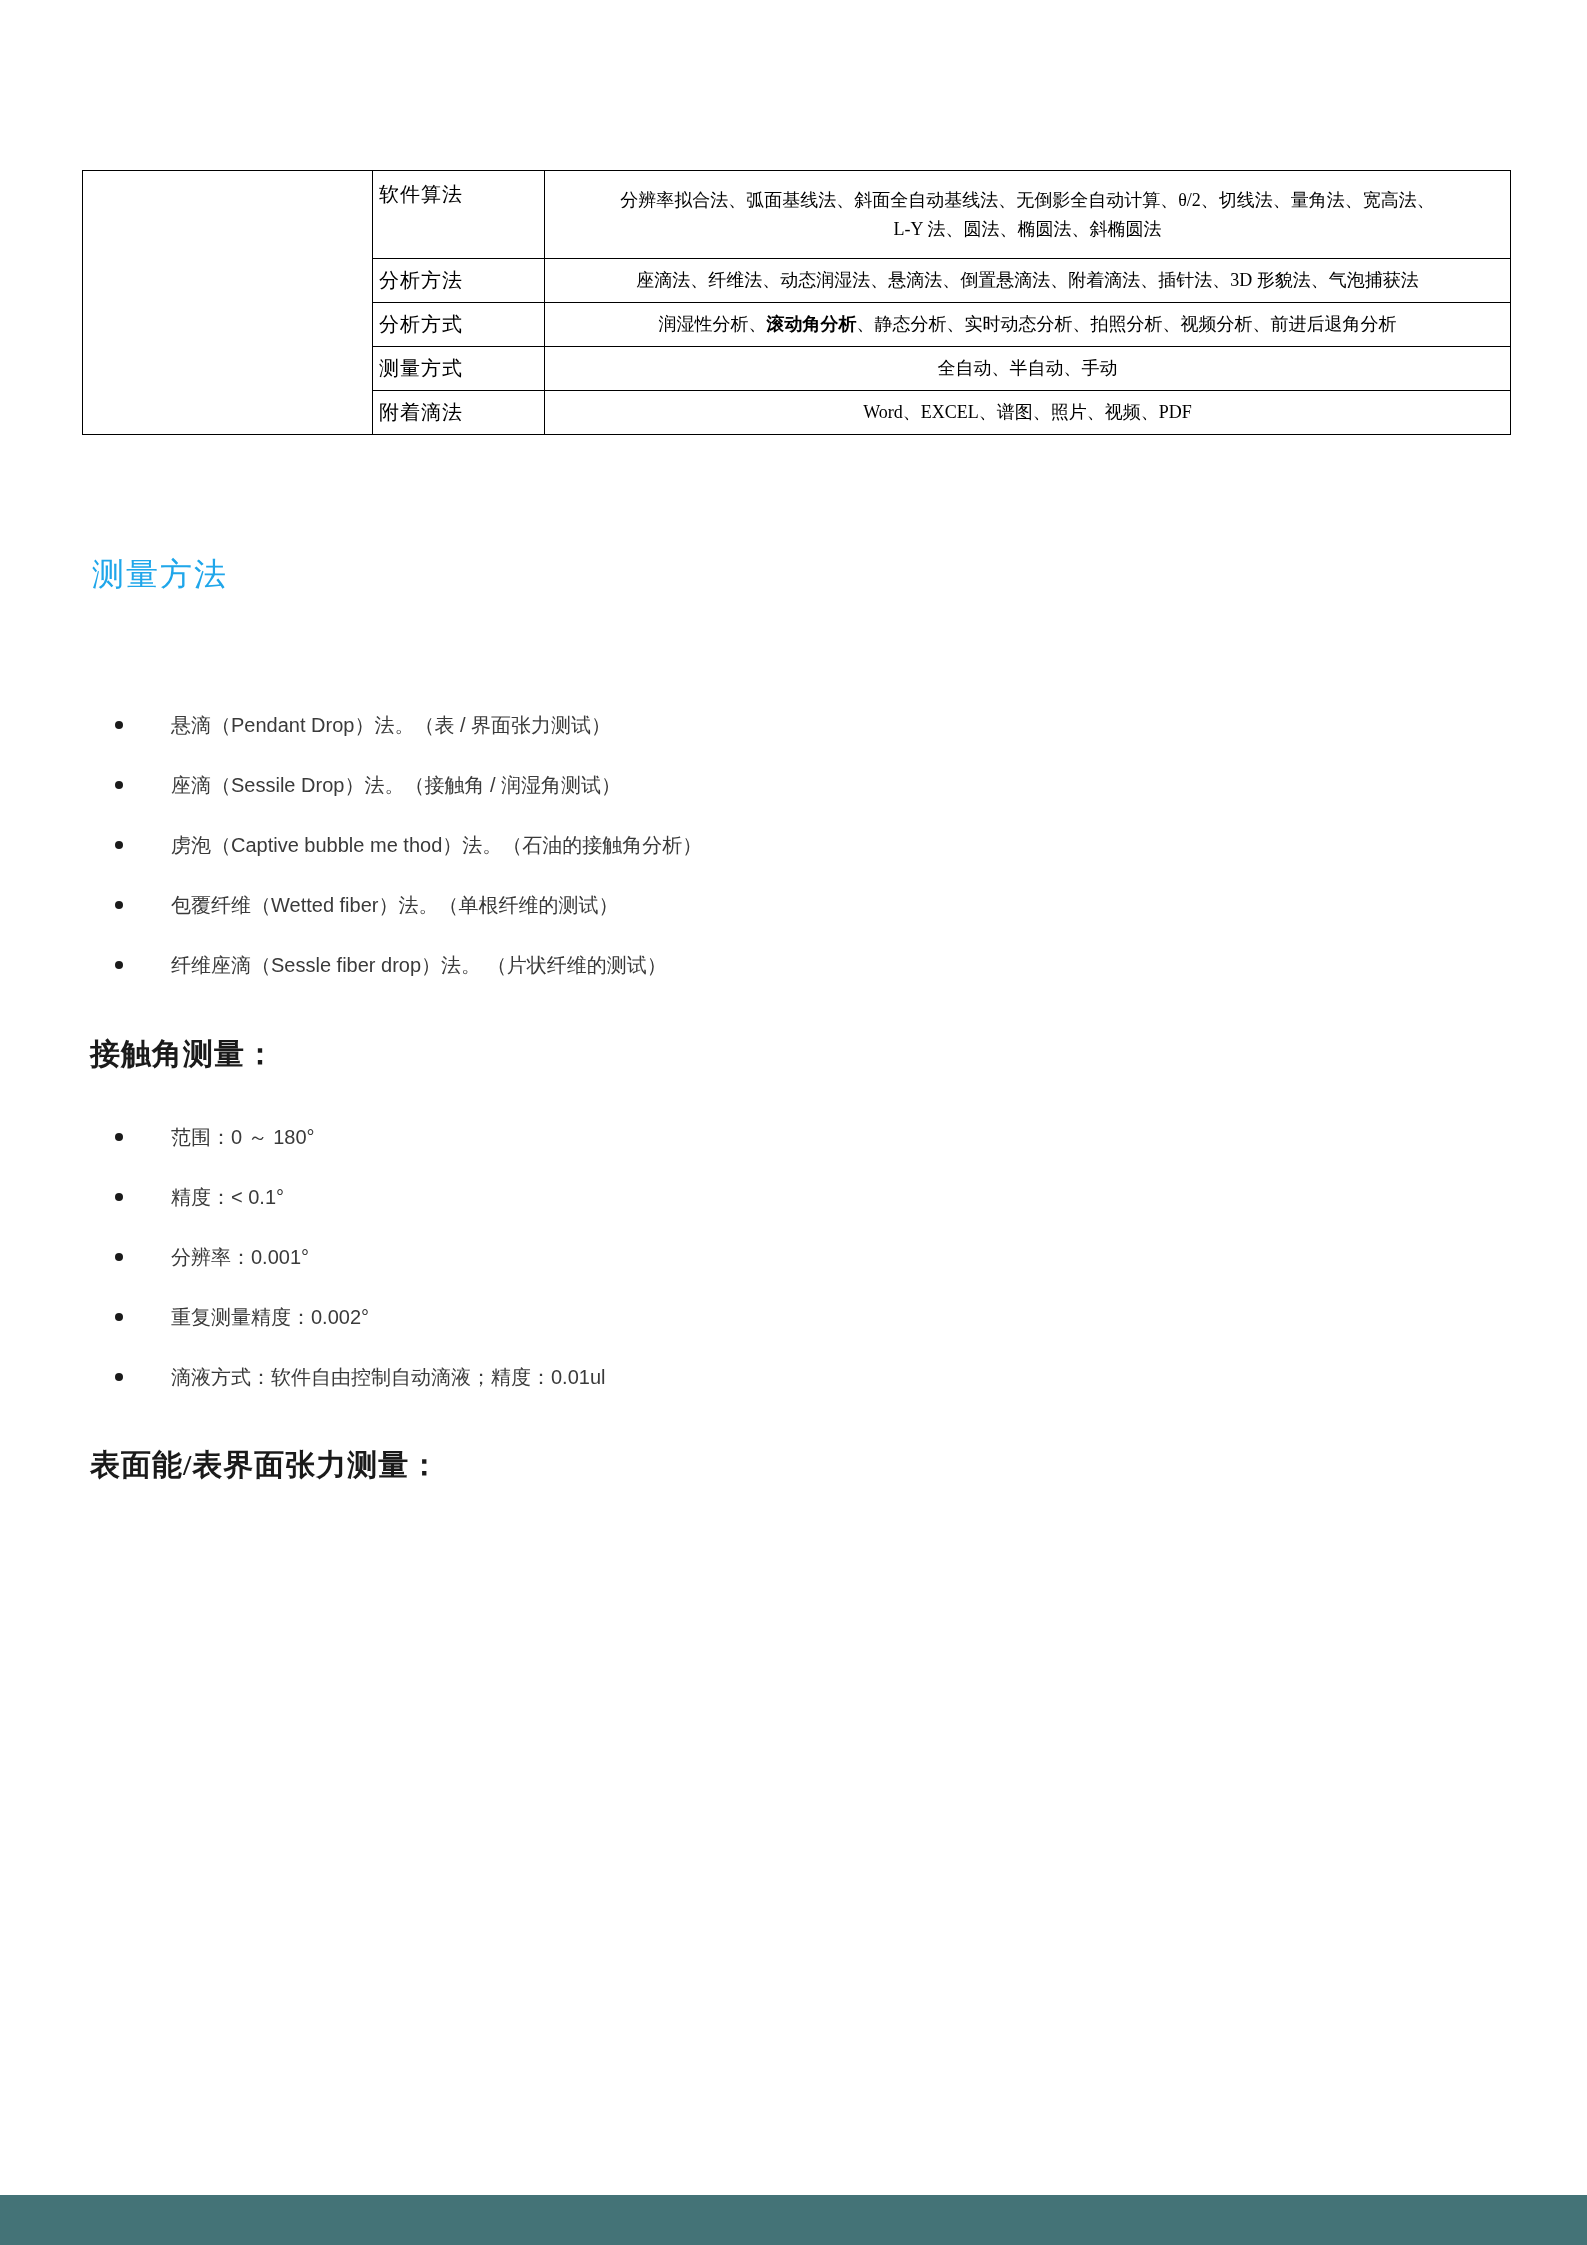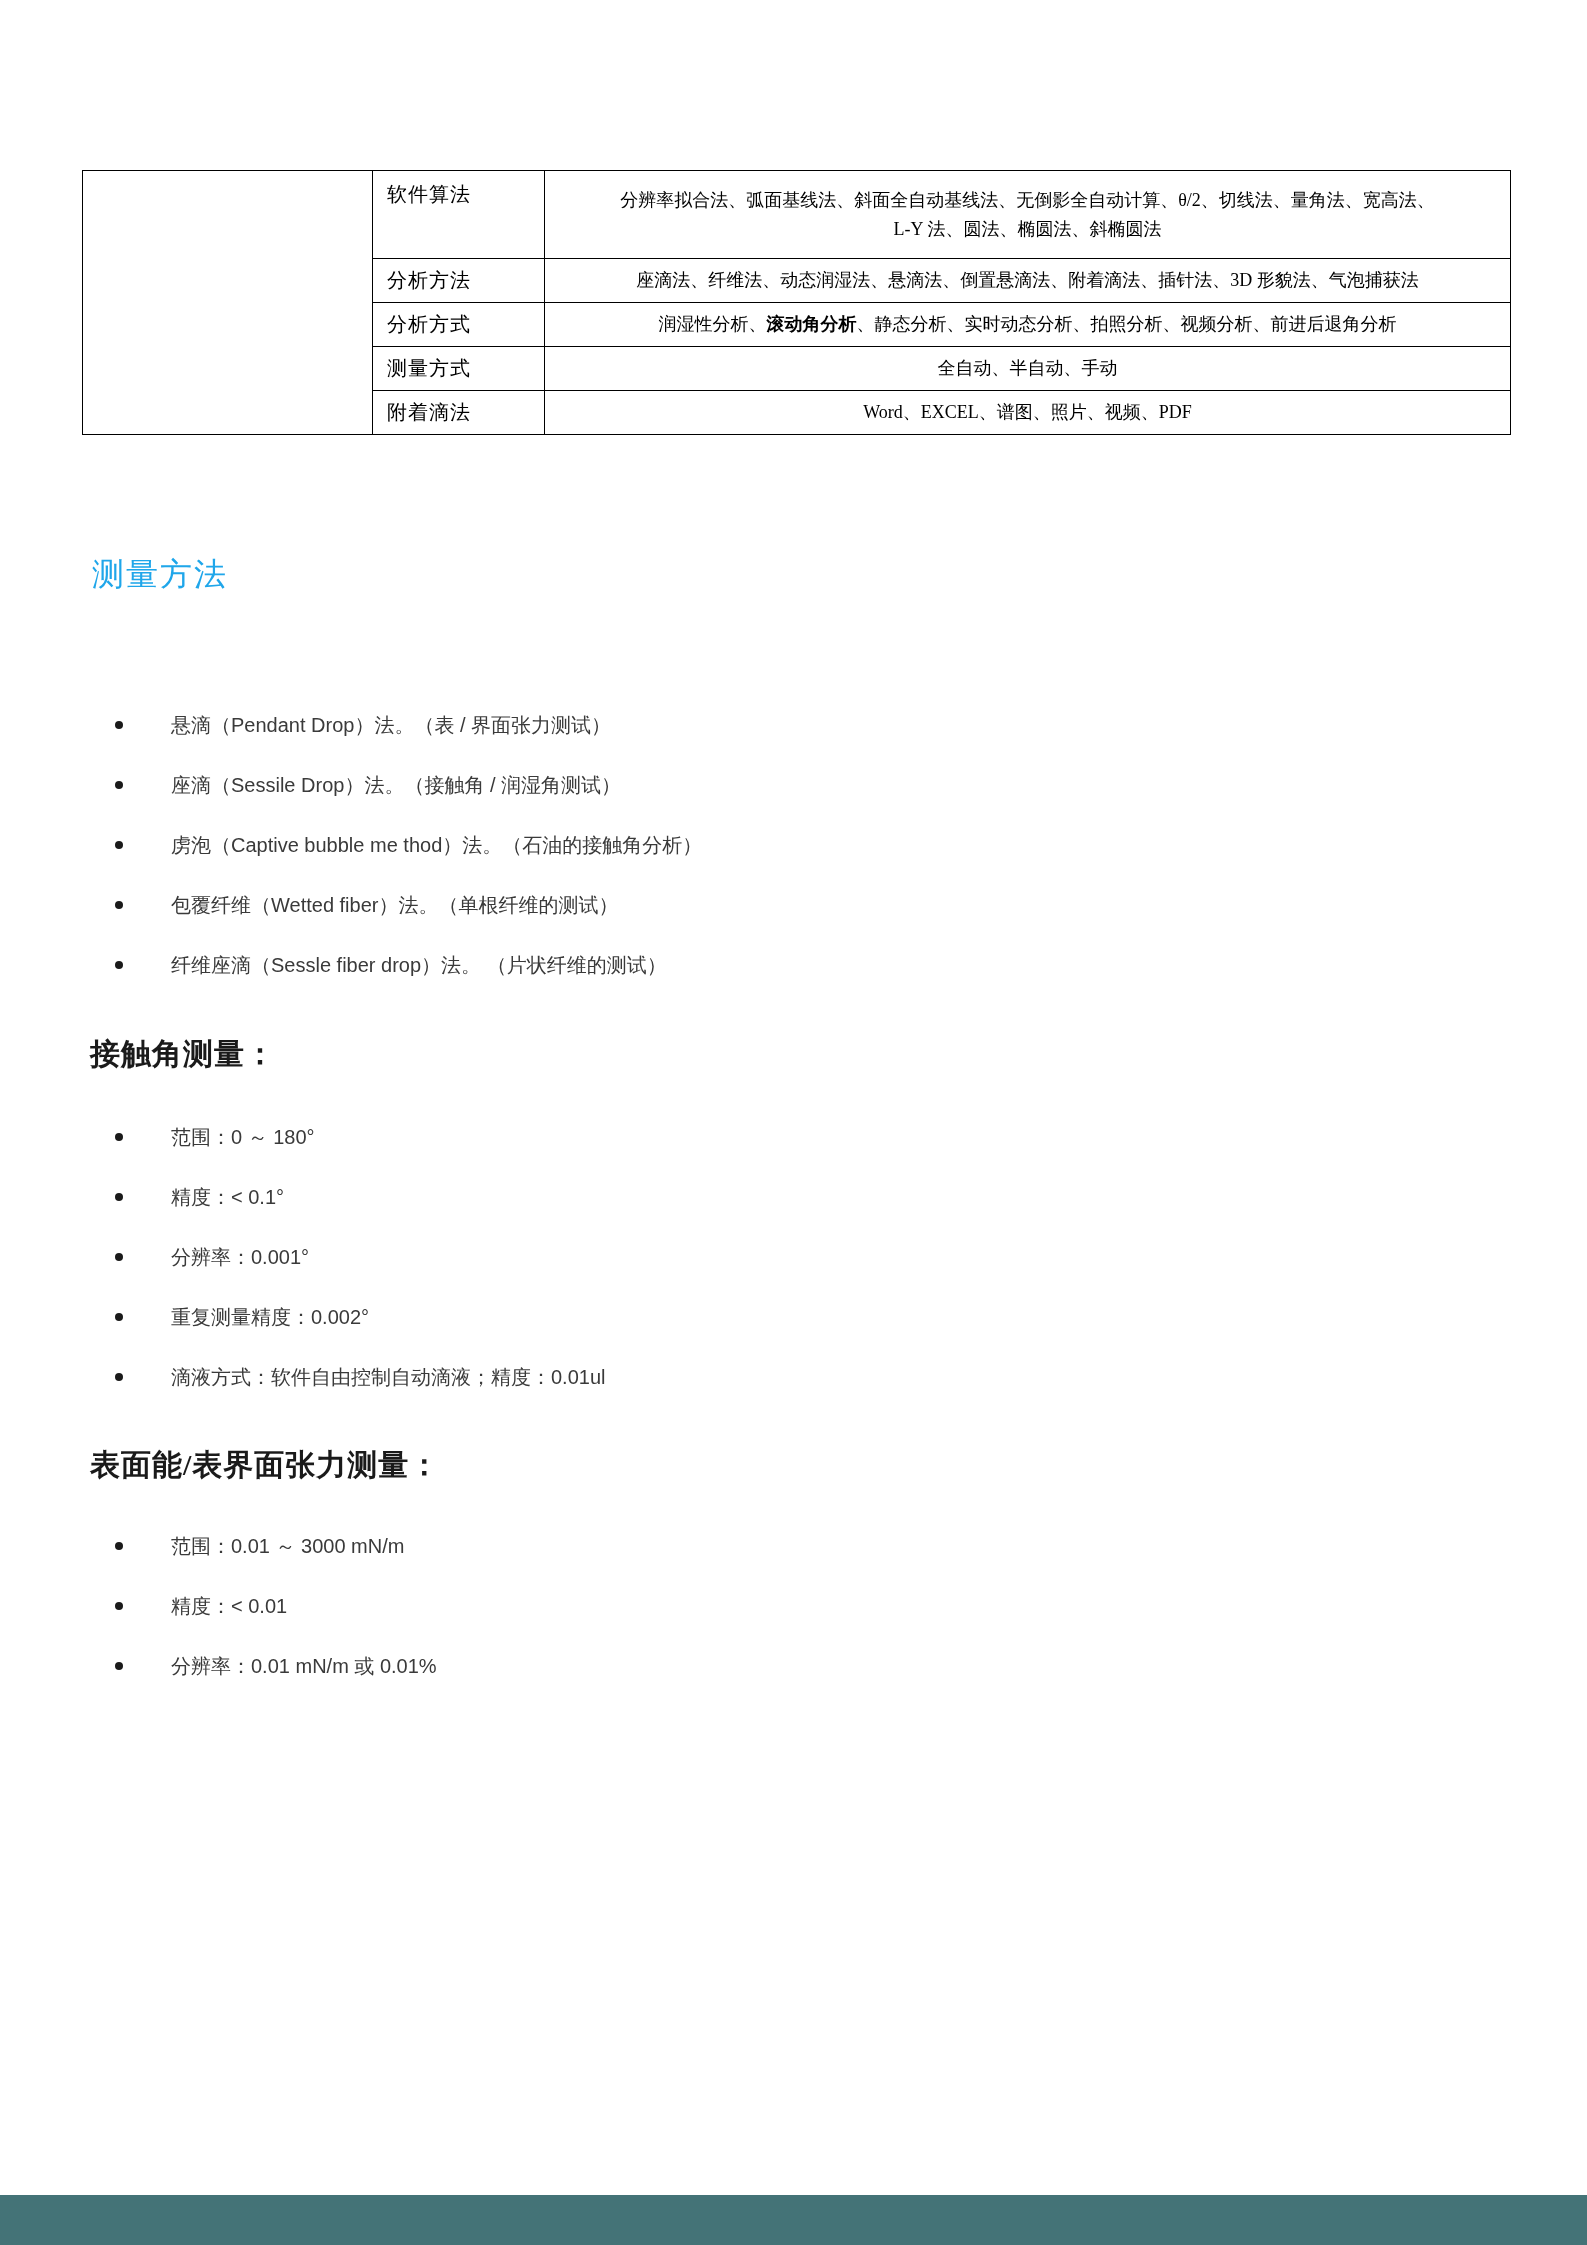--- a/index.html
+++ b/index.html
@@ -24,21 +24,21 @@
   }
   .spec-table td {
     border:1px solid #000;
     font-family:"Liberation Serif", serif;
   }
   .col-empty { width:290px; }
   .col-label { width:172px; }
   .col-content { width:966px; }
   .cell-label {
     font-size:20px;
-    padding:8px 6px 8px 14px;
+    padding:8px 6px 8px 6px;
     vertical-align:middle;
     letter-spacing:1px;
   }
   .cell-label.top { vertical-align:top; padding-top:10px; }
   .cell-content {
     font-size:18px;
     text-align:center;
     vertical-align:middle;
     padding:4px 8px;
     line-height:1.6;
@@ -188,31 +188,17 @@
           <span>重复测量精度：0.002°</span>
         </li>
       <li class="bullet-item">
           <span class="dot"></span>
           <span>滴液方式：软件自由控制自动滴液；精度：0.01ul</span>
         </li>
     </ul>
 
     <h3 class="h-black second">表面能/表界面张力测量：</h3>
 
-    <ul class="bullets tight2">
-      <li class="bullet-item">
-          <span class="dot"></span>
-          <span>范围：0.01 ～ 3000 mN/m</span>
-        </li>
-      <li class="bullet-item">
-          <span class="dot"></span>
-          <span>精度：&lt; 0.01</span>
-        </li>
-      <li class="bullet-item">
-          <span class="dot"></span>
-          <span>分辨率：0.01 mN/m 或 0.01%</span>
-        </li>
-    </ul>
   </div>
 
   <div class="footer-band"></div>
 
 </div>
 
 </body></html>

